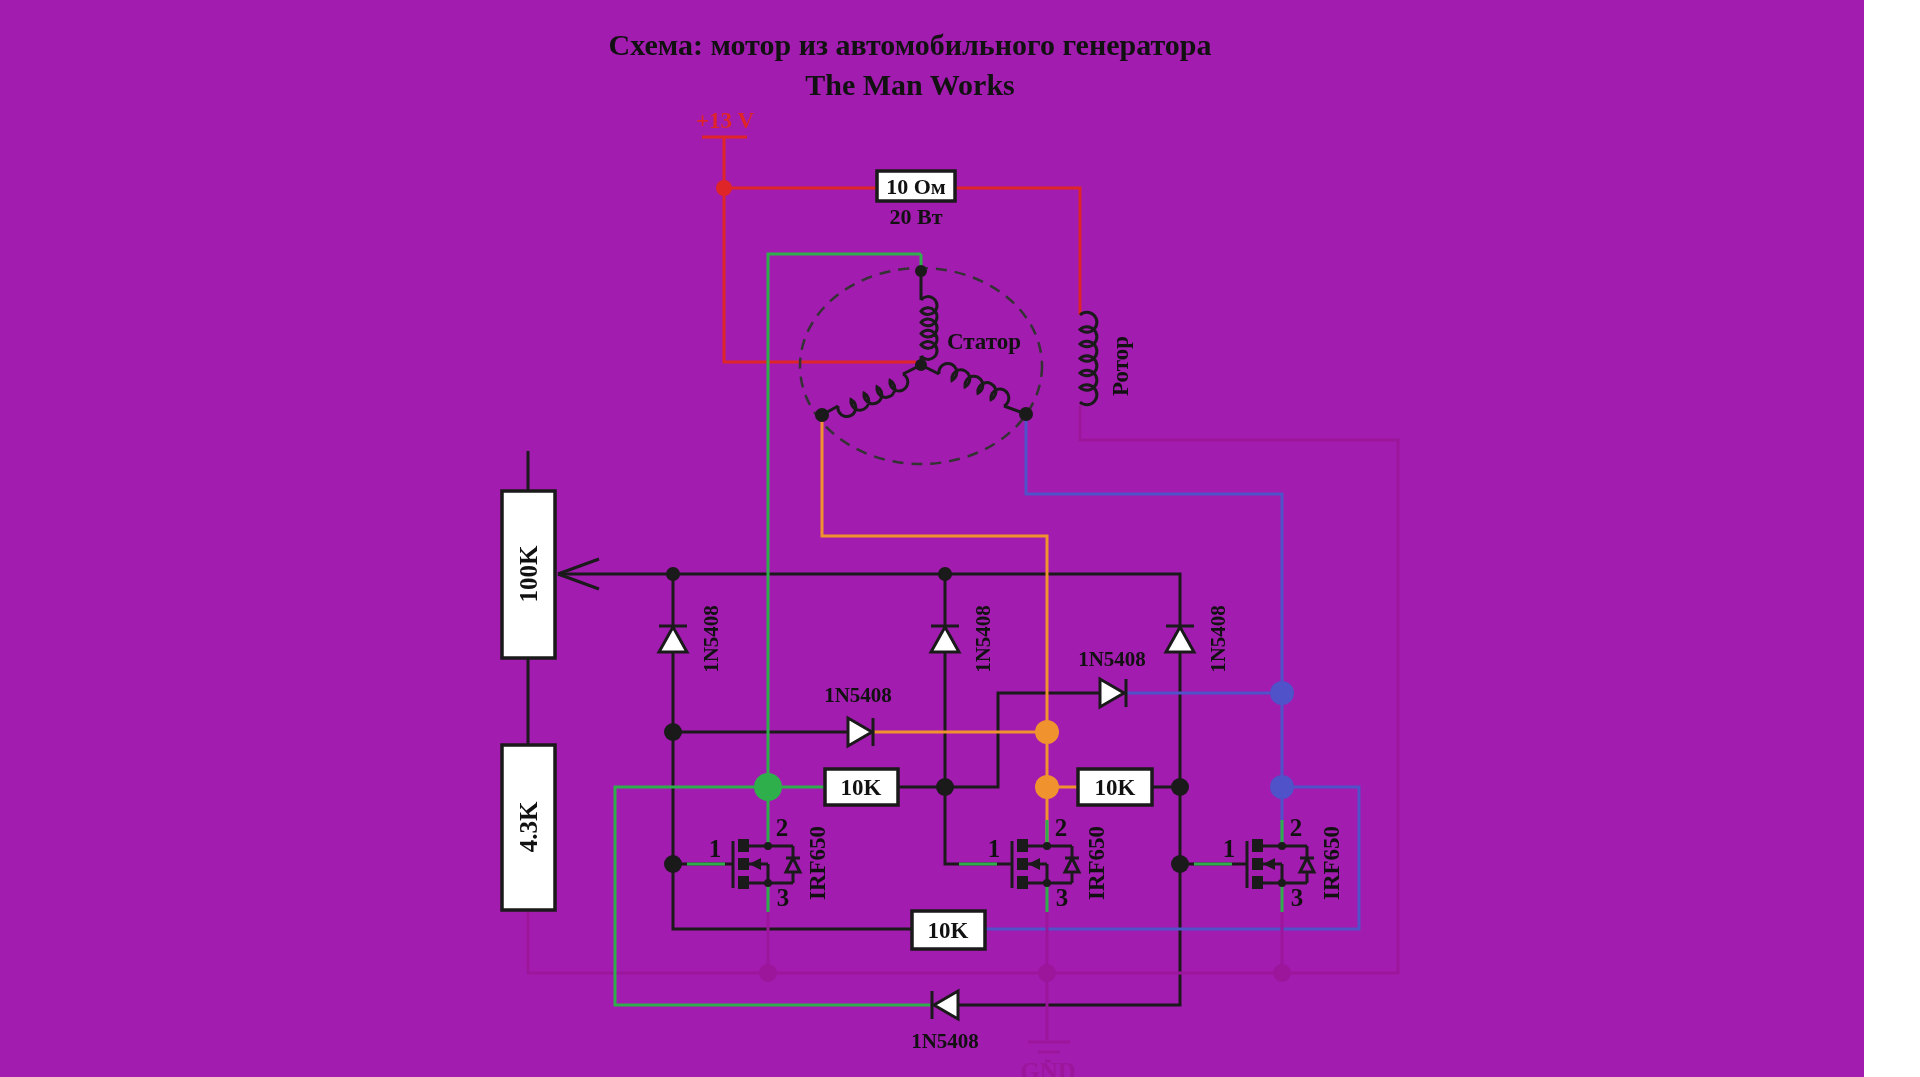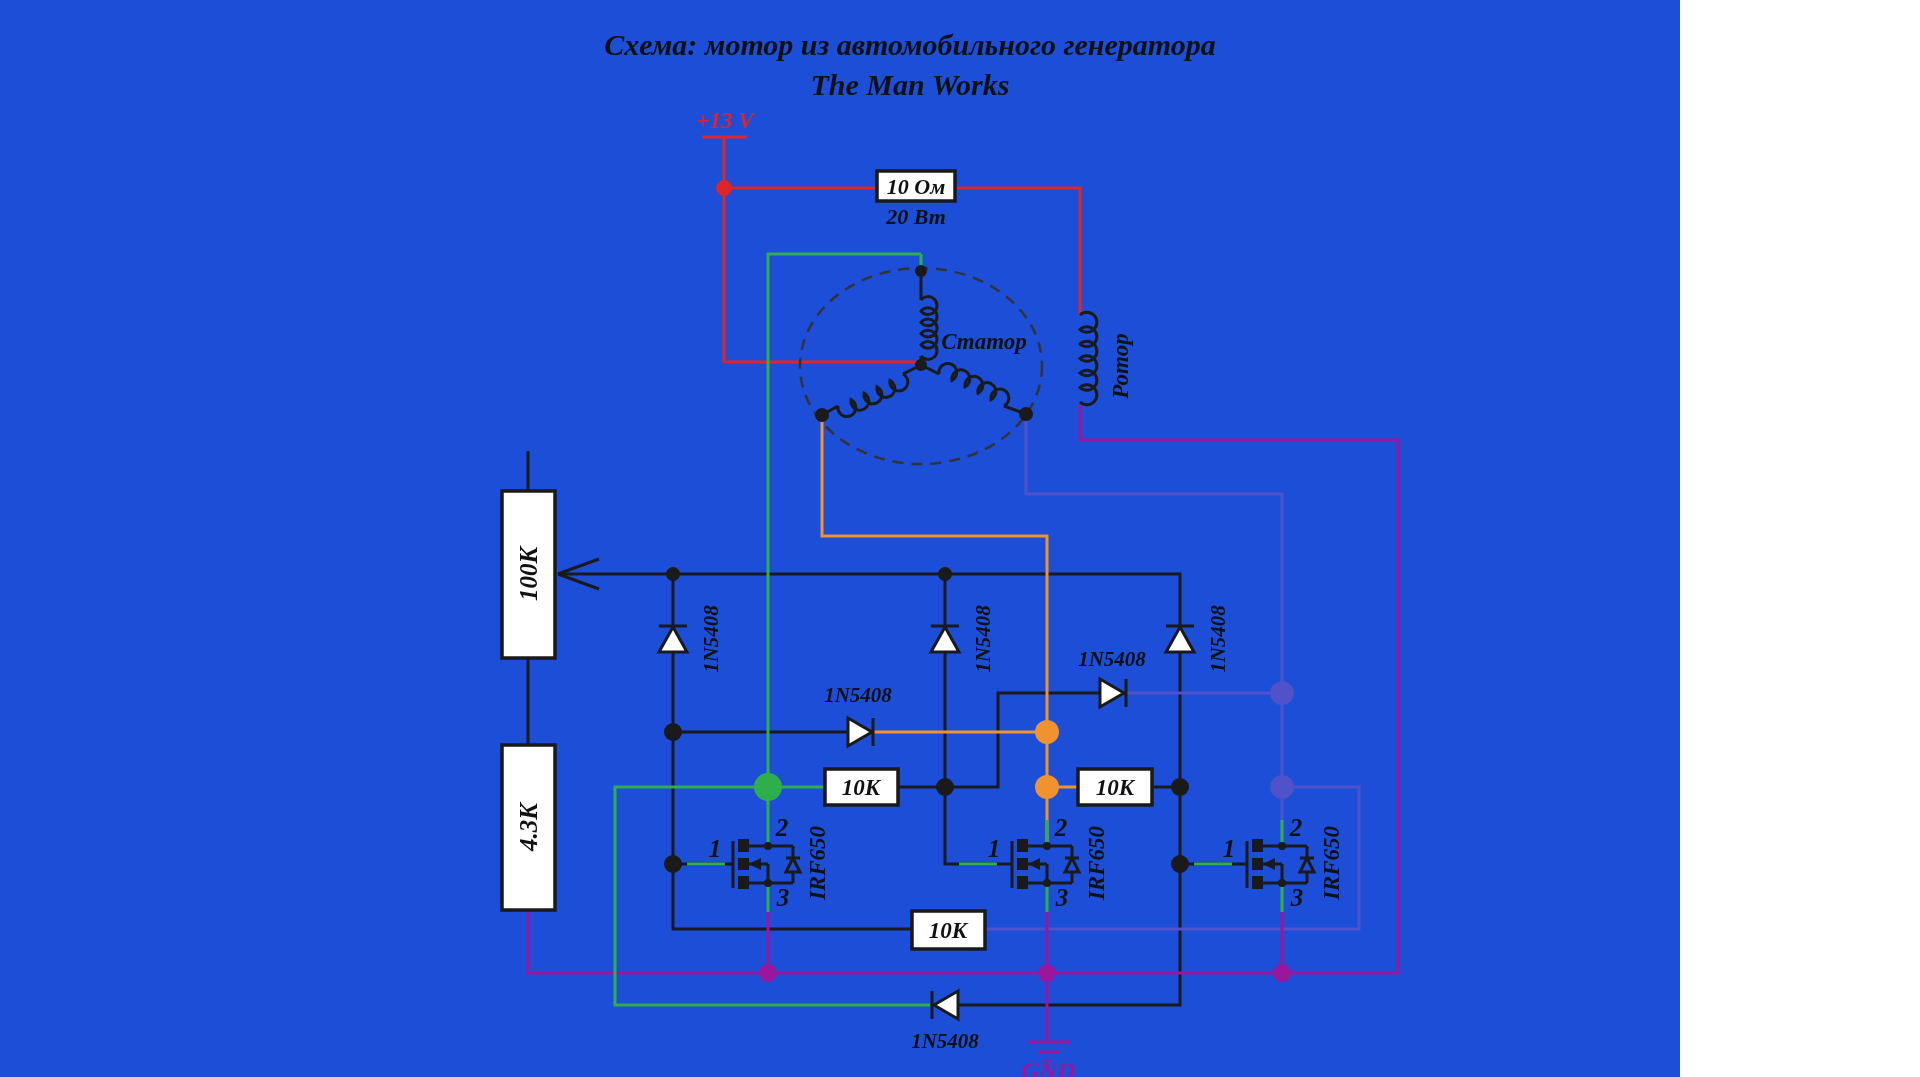--- a/index.html
+++ b/index.html
@@ -1,17 +1,17 @@
 <!DOCTYPE html>
 <html style="--red: #e02529; --grn: #2fae4c; --org: #f0922e; --blu: #4f52c8; --pur: #9b169b; --blk: #1a1a1a;"><head>
 <meta charset="utf-8">
 <style>
   html,body{margin:0;padding:0;background:#ffffff;}
-  #canvas{position:relative;width:1680px;height:1077px;background:#1d4ed8;overflow:hidden;
-          font-family:"Liberation Serif",serif;font-style:italic;}
+  #canvas{position:relative;width:1864px;height:1077px;background:#a21caf;overflow:hidden;
+          font-family:"Liberation Serif",serif;}
   svg{position:absolute;left:0;top:0;}
   .wk{stroke:var(--blk);stroke-width:3;fill:none;}
   .wr{stroke:var(--red);stroke-width:3;fill:none;}
   .wg{stroke:var(--grn);stroke-width:3;fill:none;}
   .wo{stroke:var(--org);stroke-width:3;fill:none;}
   .wb{stroke:var(--blu);stroke-width:3;fill:none;}
   .wp{stroke:var(--pur);stroke-width:3;fill:none;}
   .box{fill:#ffffff;stroke:var(--blk);stroke-width:3.5;}
   .dsym{fill:#ffffff;stroke:var(--blk);stroke-width:3;}
   .lbl{font-family:"Liberation Serif",serif;font-weight:bold;fill:#111;}

